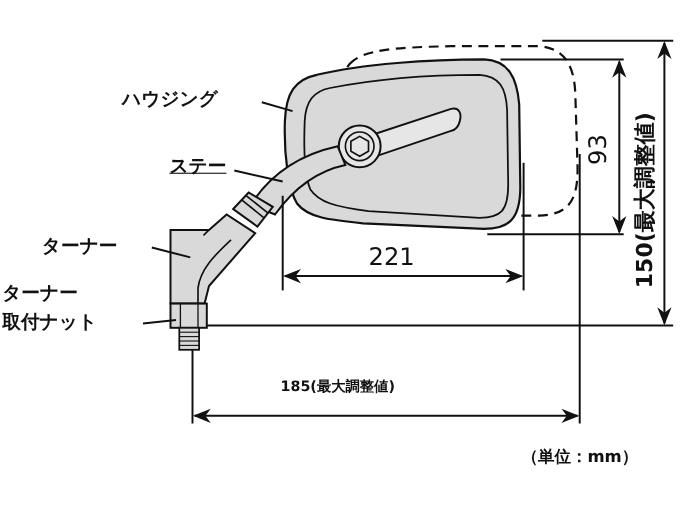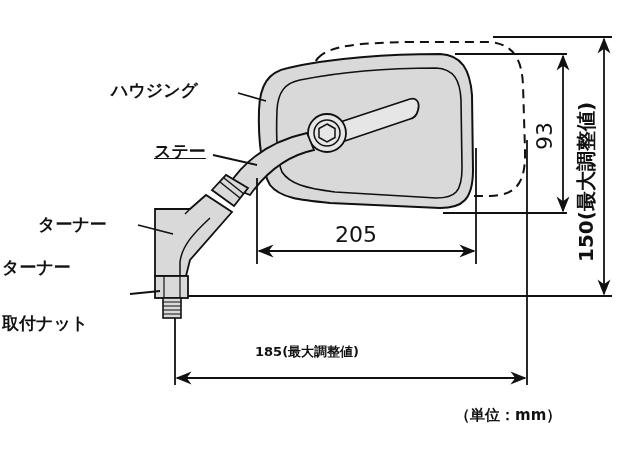--- a/index.html
+++ b/index.html
@@ -2,21 +2,21 @@
 <html><head>
 <meta charset="utf-8">
 <style>
   html, body { margin:0; padding:0; background:#ffffff; }
   body { width:620px; height:465px; position:relative; overflow:hidden;
          font-family: "DejaVu Sans", "Liberation Sans", sans-serif; }
   #diagram { position:absolute; left:0; top:0; width:620px; height:465px; }
   .lbl { position:absolute; color:#111; font-weight:bold; white-space:nowrap; line-height:1; }
   .callout { font-size:17px; }
   .dim { font-size:13px; }
-  .unit { font-size:15px; font-weight:bold; }
+  .unit { font-size:15px; font-weight:bold;margin-left:19px; }
   .vert { transform-origin:left top; transform: rotate(-90deg); }
 </style>
 </head>
 <body>
 
 <svg id="diagram" viewBox="0 0 620 465" xmlns="http://www.w3.org/2000/svg">
   <defs>
     <marker id="arr" viewBox="0 0 10 10" refX="9" refY="5" markerWidth="9" markerHeight="9" orient="auto-start-reverse">
       <path d="M0,1 L10,5 L0,9 L3,5 Z" fill="#111"></path>
     </marker>
@@ -90,20 +90,20 @@
     <line x1="175" y1="318" x2="175" y2="385"></line>
     <line x1="527" y1="140" x2="527" y2="385"></line>
     <line x1="177" y1="378" x2="525" y2="378" marker-start="url(#arr)" marker-end="url(#arr)"></line>
   </g>
 </svg>
 
 <div class="lbl callout" style="left:111px;top:82px;">ハウジング</div>
 <div class="lbl callout" style="left:154px;top:143px;text-decoration:underline;">ステー</div>
 <div class="lbl callout" style="left:38px;top:216px;">ターナー</div>
 <div class="lbl callout" style="left:2px;top:259px;">ターナー</div>
-<div class="lbl callout" style="left:2px;top:285px;margin-top:30px;">取付ナット</div>
+<div class="lbl callout" style="left:2px;top:285px;">取付ナット</div>
 
-<div class="lbl dim" style="left:335px;top:224px;font-weight:normal;font-size:22px;">205</div>
+<div class="lbl dim" style="left:335px;top:224px;font-weight:normal;font-size:22px;">221</div>
 <div class="lbl dim vert" style="left:534px;top:150px;font-weight:normal;font-size:22px;">93</div>
 <div class="lbl dim vert" style="left:576px;top:262px;font-size:20px;">150(最大調整値)</div>
 <div class="lbl dim" style="left:255px;top:345px;">185(最大調整値)</div>
 
 <div class="lbl unit" style="left:455px;top:408px;">（単位：mm）</div>
 
 </body></html>

